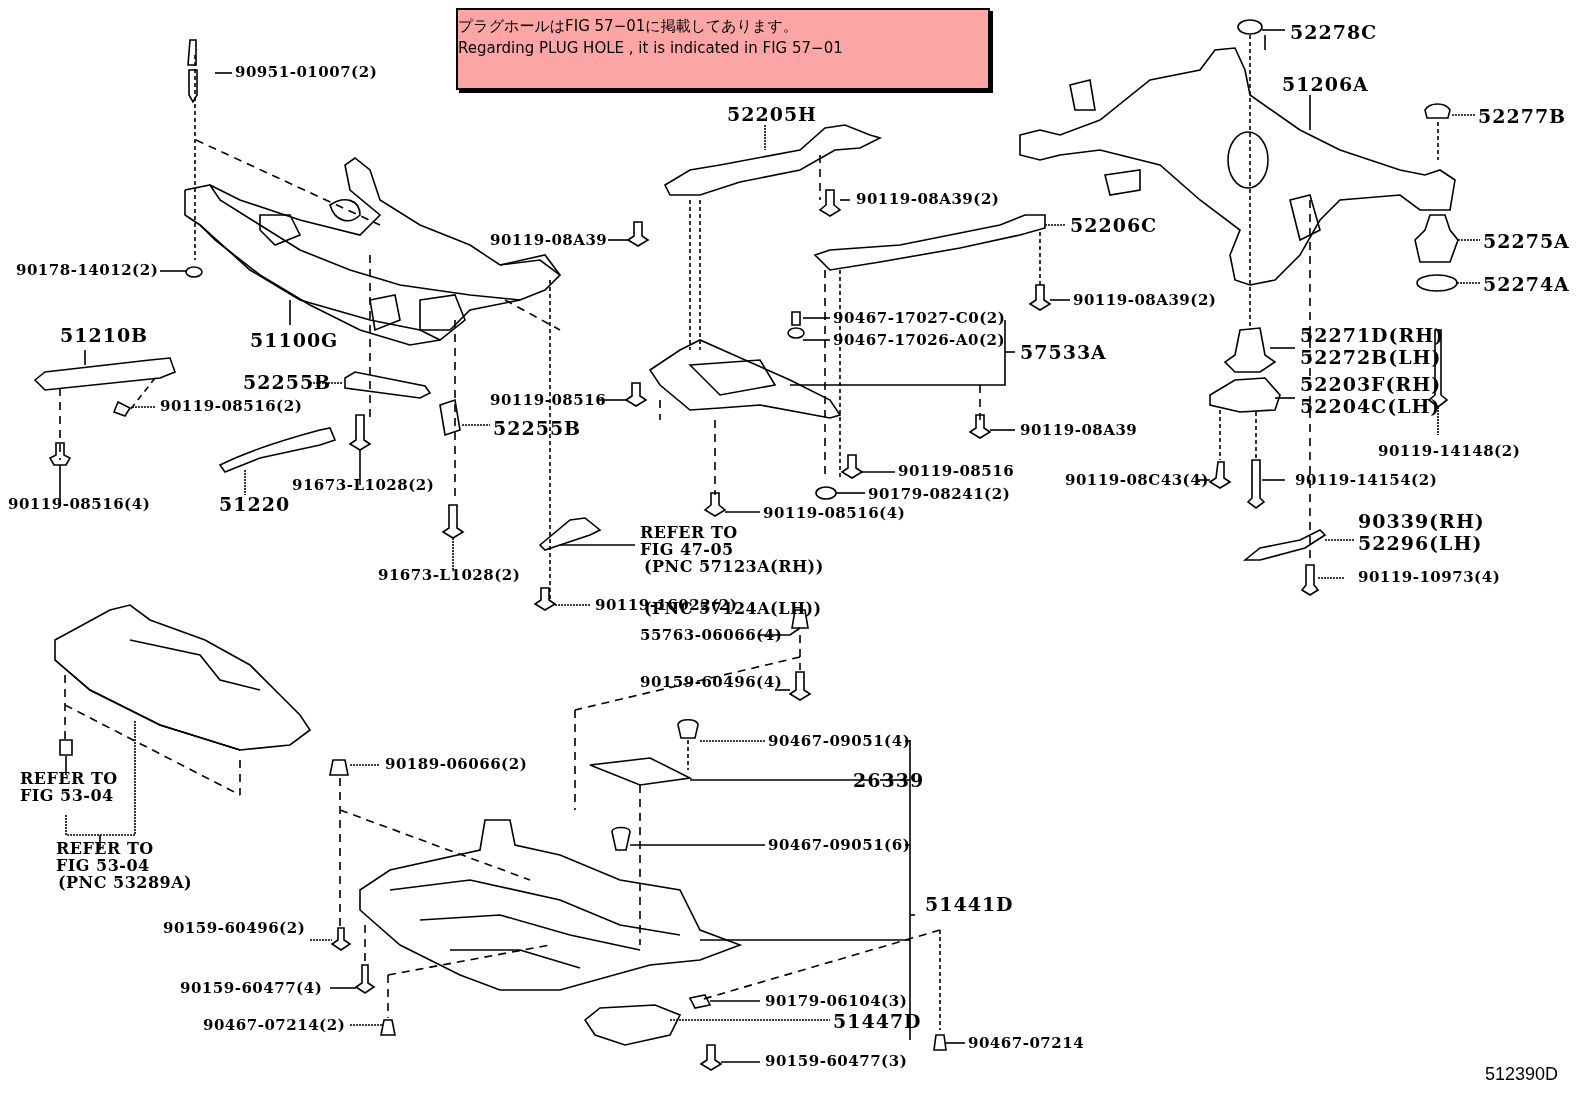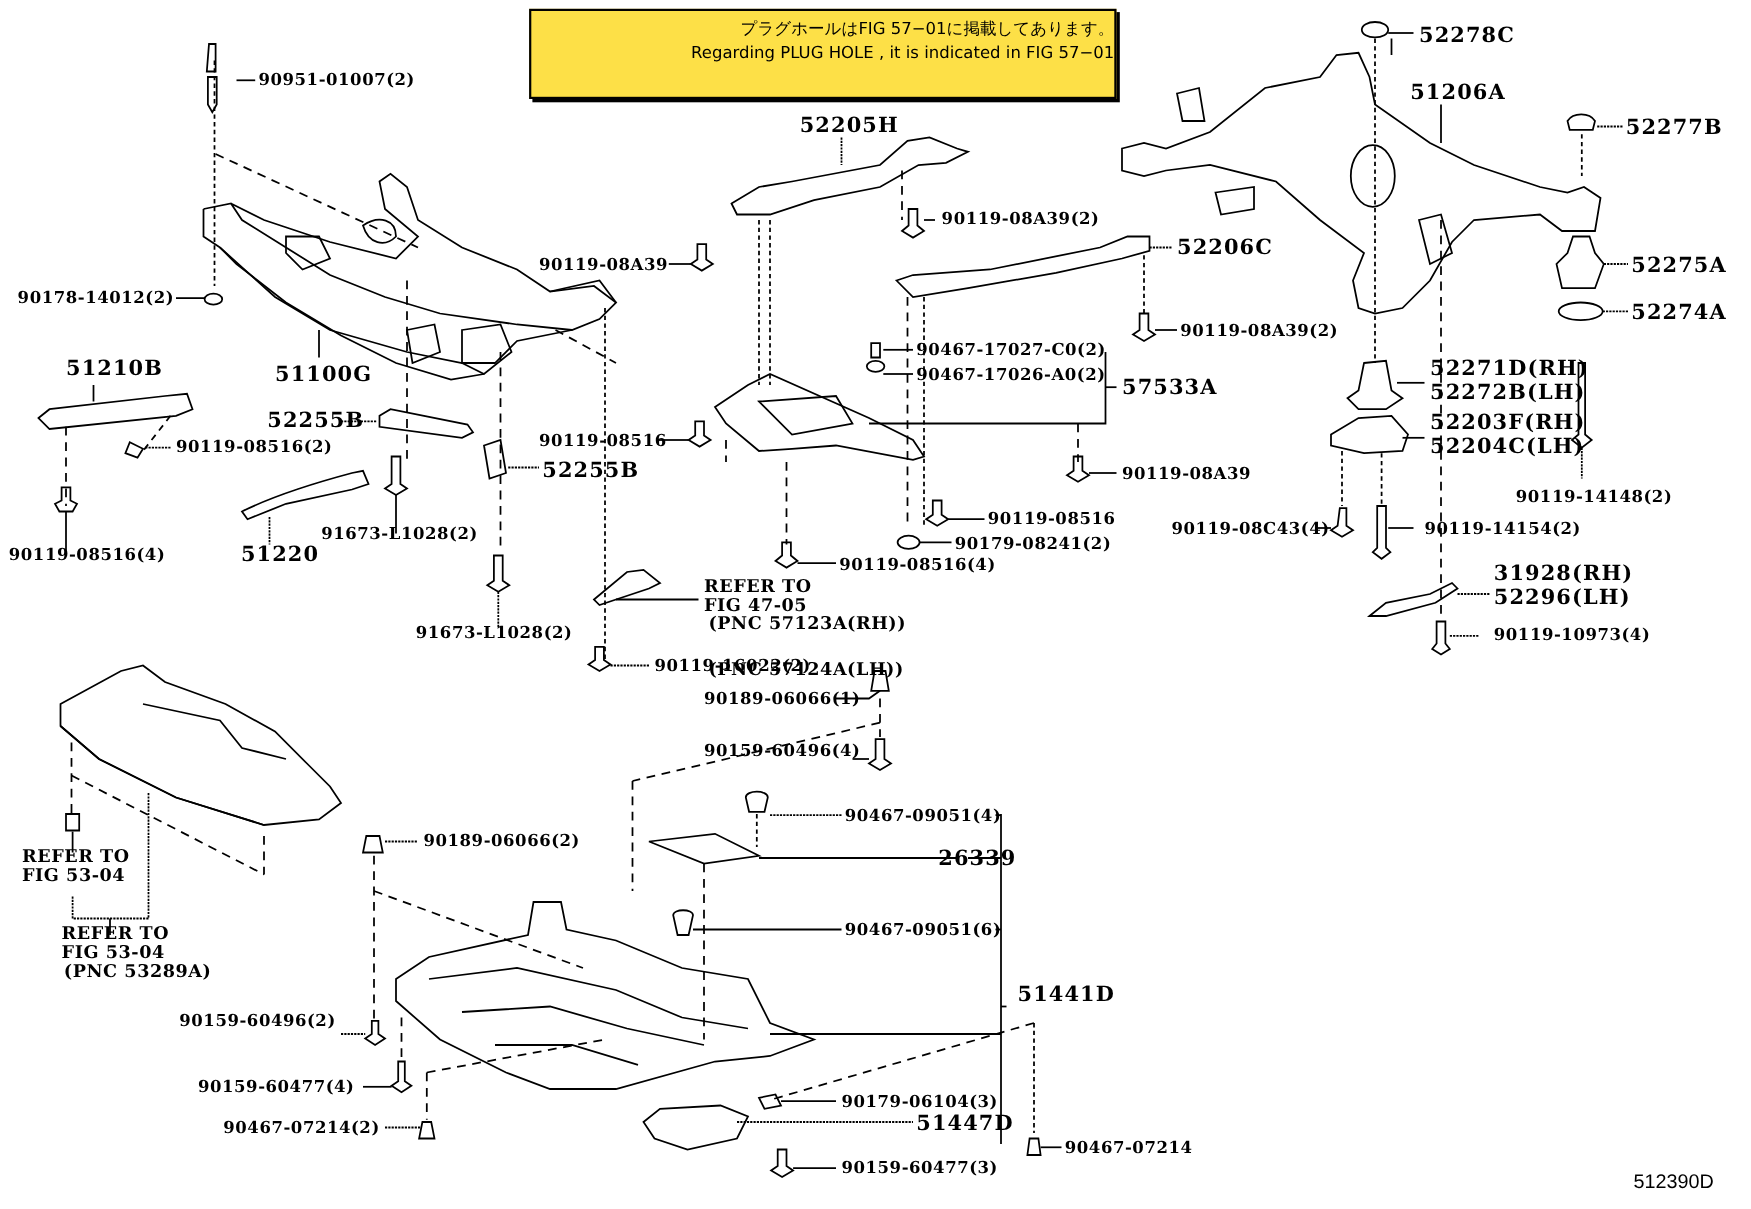--- a/index.html
+++ b/index.html
@@ -1,21 +1,21 @@
 <!DOCTYPE html>
 <html><head>
 <meta charset="utf-8">
 <style>
   html, body { margin:0; padding:0; background:#ffffff; }
   body { width:1592px; height:1099px; position:relative; overflow:hidden; font-family:"DejaVu Sans Mono", monospace; color:#000; }
   #diagram { position:absolute; left:0; top:0; width:1592px; height:1099px; }
   .lbl { position:absolute; font-family:"DejaVu Serif", serif; font-weight:bold; font-size:15px; letter-spacing:0.5px; white-space:nowrap; line-height:17px; color:#000; }
   .lbl.big { font-size:19px; line-height:21px; letter-spacing:1px; }
   .lbl.ref { font-size:16px; }
-  .notice { position:absolute; left:481px; top:8px; width:530px; height:78px; border:2px solid #000; box-shadow:3px 3px 0 #000; background:#fde047; text-align:right; }
+  .notice { position:absolute; left:456px; top:8px; width:530px; height:78px; border:2px solid #000; box-shadow:3px 3px 0 #000; background:#fca5a5; text-align:left; }
   .notice .l1 { font-family:"DejaVu Sans", sans-serif; font-size:15px; margin-top:7px; }
   .notice .l2 { font-family:"DejaVu Sans", sans-serif; font-size:15px; margin-top:3px; }
   .notice .l3 { font-family:"DejaVu Serif", serif; font-weight:bold; font-size:14px; margin-top:3px; }
   .figcode { position:absolute; right:34px; bottom:14px; font-family:"Liberation Sans", sans-serif; font-size:18px; }
 </style>
 </head>
 <body>
 
 <svg id="diagram" viewBox="0 0 1592 1099" xmlns="http://www.w3.org/2000/svg">
   <g fill="none" stroke="#000" stroke-width="1.6">
@@ -260,25 +260,25 @@
 <div class="lbl big" style="left:1478px;top:106px">52277B</div>
 <div class="lbl big" style="left:1483px;top:231px">52275A</div>
 <div class="lbl big" style="left:1483px;top:274px">52274A</div>
 <div class="lbl big" style="left:1300px;top:325px">52271D(RH)</div>
 <div class="lbl big" style="left:1300px;top:347px">52272B(LH)</div>
 <div class="lbl big" style="left:1300px;top:374px">52203F(RH)</div>
 <div class="lbl big" style="left:1300px;top:396px">52204C(LH)</div>
 <div class="lbl" style="left:1378px;top:443px">90119-14148(2)</div>
 <div class="lbl" style="left:1065px;top:472px">90119-08C43(4)</div>
 <div class="lbl" style="left:1295px;top:472px">90119-14154(2)</div>
-<div class="lbl big" style="left:1358px;top:511px">31928(RH)</div>
+<div class="lbl big" style="left:1358px;top:511px">90339(RH)</div>
 <div class="lbl big" style="left:1358px;top:533px">52296(LH)</div>
 <div class="lbl" style="left:1358px;top:569px">90119-10973(4)</div>
 
-<div class="lbl" style="left:640px;top:627px">90189-06066(1)</div>
+<div class="lbl" style="left:640px;top:627px">55763-06066(4)</div>
 <div class="lbl" style="left:640px;top:674px">90159-60496(4)</div>
 <div class="lbl ref" style="left:20px;top:770px">REFER TO</div>
 <div class="lbl ref" style="left:20px;top:787px">FIG 53-04</div>
 <div class="lbl ref" style="left:56px;top:840px">REFER TO</div>
 <div class="lbl ref" style="left:56px;top:857px">FIG 53-04</div>
 <div class="lbl ref" style="left:58px;top:874px">(PNC 53289A)</div>
 <div class="lbl" style="left:385px;top:756px">90189-06066(2)</div>
 <div class="lbl" style="left:768px;top:733px">90467-09051(4)</div>
 <div class="lbl big" style="left:853px;top:770px">26339</div>
 <div class="lbl" style="left:768px;top:837px">90467-09051(6)</div>

